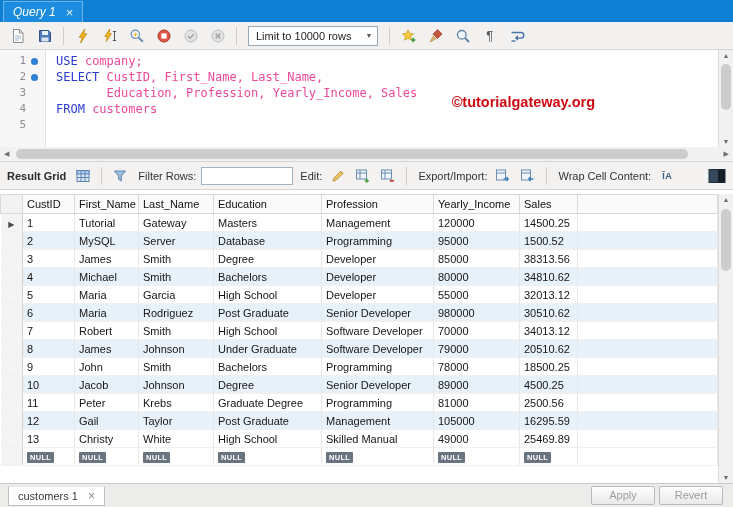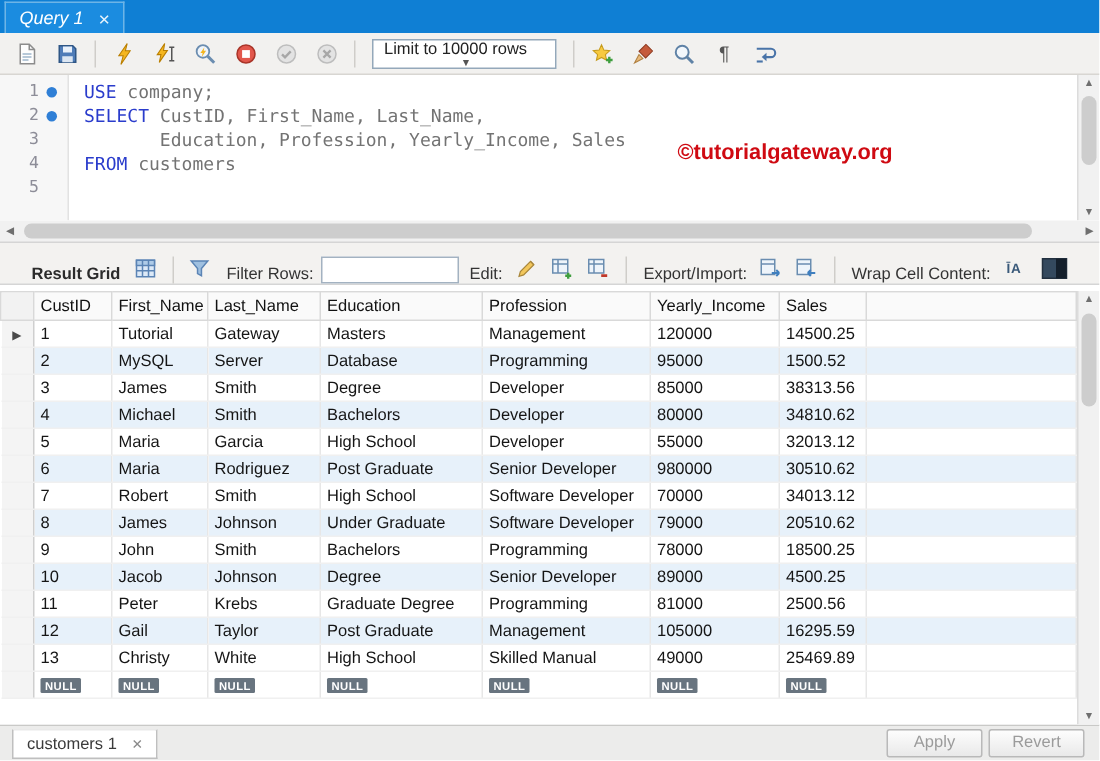--- a/index.html
+++ b/index.html
@@ -10,47 +10,47 @@
   
   .qtabbar { height:22px; background:var(--tab-blue,#0f7fd4); display:flex; align-items:flex-end; padding-left:3px; flex:0 0 22px; }
   .qtab { display:inline-flex; align-items:center; height:21px; padding:0 9px; background:#1b8ce0; border:1px solid #6db4e6; border-bottom:none; color:#fff; font-size:12px; }
   .qtab-label { margin-right:10px;font-style:italic; }
   .qtab-close { font-size:13px; line-height:13px; color:#e8f4fc; cursor:default; }
 
   
   .toolbar { height:28px; background:#f2f1ef; border-bottom:1px solid #d8d6d2; display:flex; align-items:center; padding:0 5px; gap:2px; flex:0 0 28px; }
   .tbtn { width:25px; height:23px; display:flex; align-items:center; justify-content:center; border-radius:2px; }
   .tsep { width:1px; height:18px; background:#cfcdc9; margin:0 4px; }
-  .limit { display:flex; align-items:center; height:20px; border:1px solid #94a8ba; background:#fff; font-size:11px; color:#222; padding:0 5px 0 7px; margin:0 5px;flex-direction:column; }
+  .limit { display:flex; align-items:center; height:20px; border:1px solid #94a8ba; background:#fff; font-size:11px; color:#222; padding:0 5px 0 7px; margin:0 5px; }
   .limit .limit-label { margin-right:14px; white-space:nowrap; }
   .limit .arr { font-size:7px; color:#555; }
 
   
   .editor { height:97px; flex:0 0 97px; position:relative; background:#fff; overflow:hidden; }
   .gutterbg { position:absolute; left:0; top:0; bottom:0; width:46px; background:#f7f7f7; border-right:1px solid #e2e2e2; }
   .editor-lines { position:relative; padding-top:3px; font-family:"DejaVu Sans Mono", monospace; font-size:12px; line-height:16px; }
   .eline { display:flex; height:16px; align-items:center; }
   .lgut { width:46px; flex:0 0 46px; display:flex; align-items:center; }
   .lnum { width:26px; text-align:right; color:#8d8d98; font-size:11px; font-family:"DejaVu Sans Mono", monospace; }
   .ldot { width:7px; height:7px; border-radius:50%; background:#2f7fd6; margin-left:5px; }
   .ltext { padding-left:10px; white-space:pre; color:#1a1a1a; }
   .seg-kw { color:var(--keyword-blue,#2a3ccc); }
-  .seg-plain { color:#737373; }
+  .seg-plain { color:#ec4899; }
   .watermark { position:absolute; top:44px; right:138px; color:var(--watermark-red,#cf0a12); font-weight:bold; font-size:14.5px; }
   .evscroll { position:absolute; right:0; top:0; bottom:0; width:15px; background:#f1f1f1; border-left:1px solid #dcdcdc; }
   .sarrow { position:absolute; left:0; width:14px; text-align:center; font-size:7px; color:#6f6f6f; }
   .evthumb { position:absolute; top:14px; left:2px; width:10px; height:46px; background:#cdcdcd; border-radius:5px; }
 
   
   .hscroll { height:15px; flex:0 0 15px; background:#f1f1f1; border-bottom:1px solid #d5d5d5; position:relative; }
   .harrow { position:absolute; top:3px; font-size:7px; color:#6f6f6f; }
   .hthumb { position:absolute; left:16px; right:45px; top:2px; height:10px; background:#cdcdcd; border-radius:5px; }
 
   
-  .gridbar { height:28px; flex:0 0 28px; background:#f3f2f0; border-bottom:1px solid #d5d5d5; display:flex; align-items:flex-end; font-size:11px; color:#333; padding:0 19px; gap:3px; }
+  .gridbar { height:28px; flex:0 0 28px; background:#f3f2f0; border-bottom:1px solid #d5d5d5; display:flex; align-items:center; font-size:11px; color:#333; padding:0 5px; gap:3px; }
   .gb-title { font-weight:bold; color:#2b2b2b; margin:0 3px 0 2px; white-space:nowrap; }
   .gbtn { width:22px; height:20px; display:flex; align-items:center; justify-content:center; }
   .gb-label { margin:0 2px 0 4px; white-space:nowrap; }
   .gb-input { width:92px; height:18px; border:1px solid #a3b2c1; font-size:11px; padding:0 3px; font-family:"Liberation Sans",sans-serif; }
   .wrapcell { font-size:9px; font-weight:bold; color:#3a5a7a; letter-spacing:0.5px; }
   .gb-spacer { margin-left:auto; }
 
   
   .grid-wrap { flex:1 1 auto; position:relative; background:#fff; padding:4px 15px 0 0; overflow:hidden; }
   table.grid { border-collapse:collapse; table-layout:fixed; width:718px; font-size:11px; }

